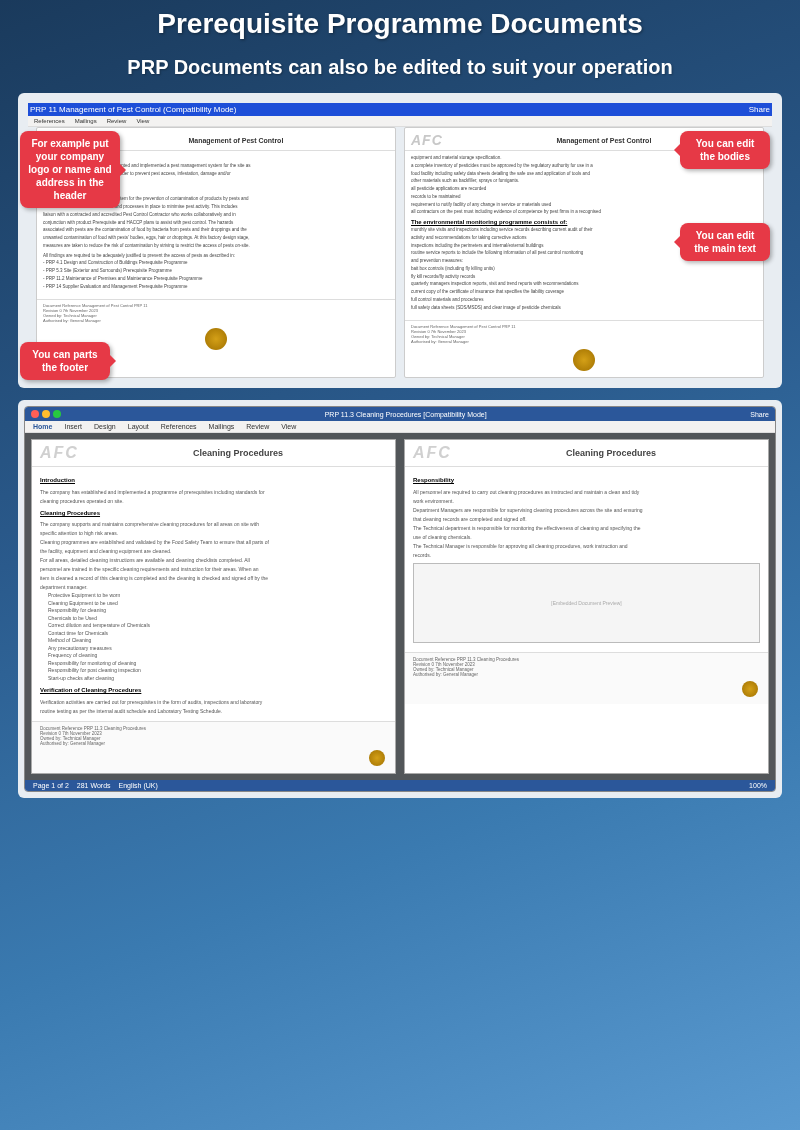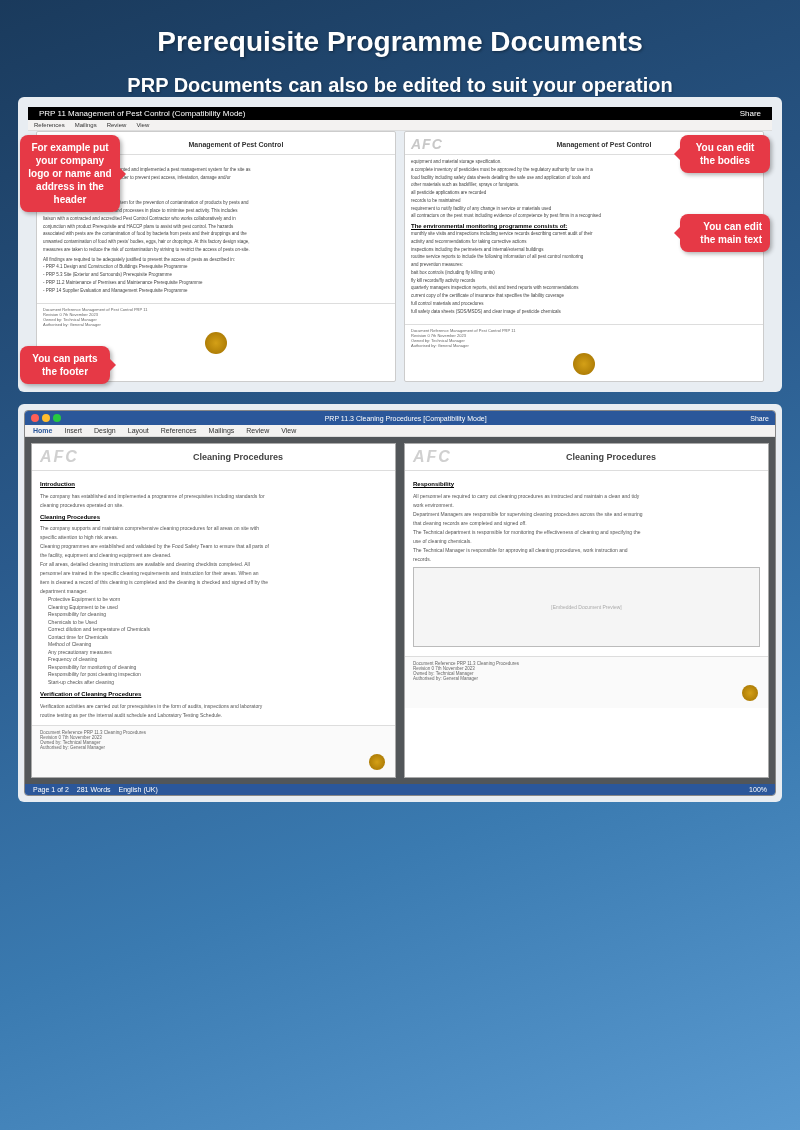--- a/index.html
+++ b/index.html
@@ -10,31 +10,31 @@
       font-family: Arial, sans-serif;
       overflow-x: hidden;
     }
 
     
     .page-title {
       text-align: center;
       color: #fff;
       font-size: 28px;
       font-weight: bold;
-      padding: 26px 20px 10px;
+      padding: 8px 20px 10px;
       text-shadow: 1px 1px 3px rgba(0,0,0,0.4);
     }
 
     
     .page-subtitle {
       text-align: center;
       color: #fff;
       font-size: 20px;
       font-weight: 600;
-      padding: 6px 20px 0;
+      padding: 6px 20px 14px;
       text-shadow: 1px 1px 2px rgba(0,0,0,0.3);
     }
 
     
     .top-section {
       margin: 0 18px 12px;
       background: #e8edf2;
       border-radius: 6px;
       padding: 10px;
       position: relative;
@@ -76,23 +76,22 @@
       width: 90px;
     }
     .callout-right-header::after {
       border-right-color: #e63946;
       left: -12px;
       top: 50%;
       transform: translateY(-50%);
     }
     .callout-right-maintext {
       right: 12px;
-      top: 117px;
+      top: 130px;
       width: 90px;
-      text-align: right;
     }
     .callout-right-maintext::after {
       border-right-color: #e63946;
       left: -12px;
       top: 50%;
       transform: translateY(-50%);
     }
     .callout-footer {
       left: 2px;
       bottom: 8px;
@@ -117,24 +116,24 @@
       background: #fff;
       border: 1px solid #ccc;
       border-radius: 2px;
       overflow: hidden;
       font-size: 5px;
       color: #333;
     }
 
     
     .word-toolbar {
-      background: #000000;
+      background: #1d4ed8;
       color: #fff;
       font-size: 8px;
-      padding: 2px 11px;
+      padding: 2px 2px;
       display: flex;
       justify-content: space-between;
     }
     .word-toolbar-title {
       font-size: 7px;
       color: #fff;
     }
     .word-ribbon {
       background: #f3f2f1;
       border-bottom: 1px solid #ddd;

